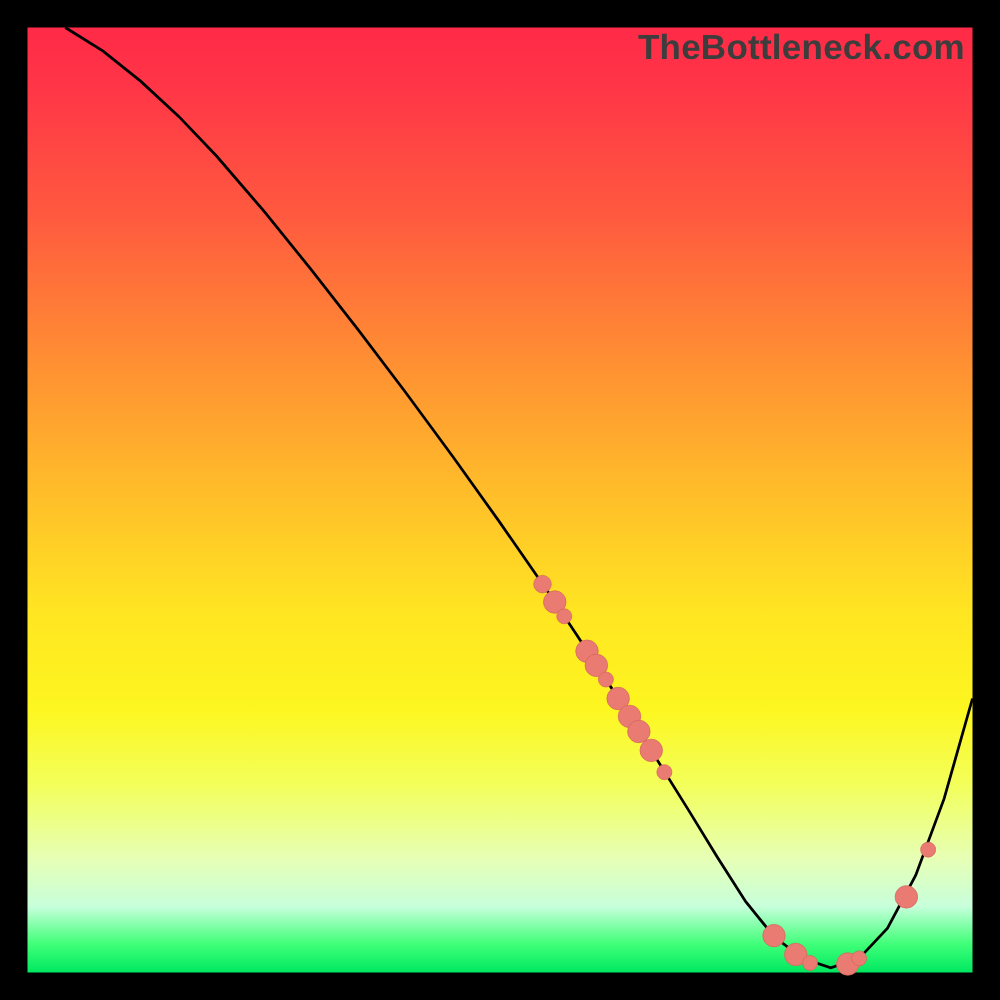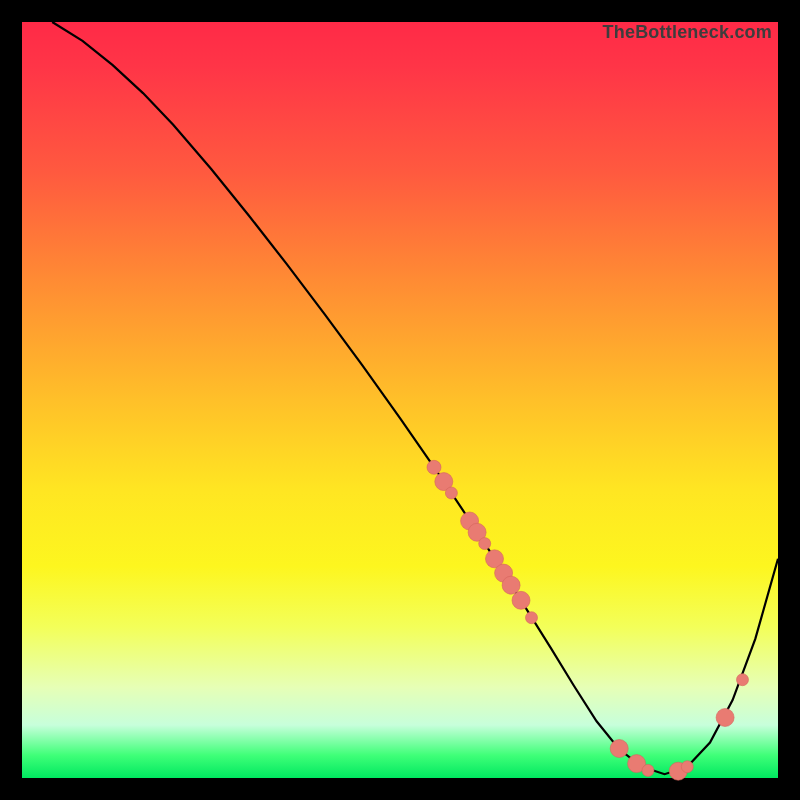--- a/index.html
+++ b/index.html
@@ -31,21 +31,21 @@
       #c7ffdb 93%,
       #3fff78 97%,
       #00e860 100%
     );
   }
   .watermark {
     position: absolute;
     top: 0px;
     right: 6px;
     color: #3d3d3d;
-    font-size: 18px;
+    font-size: 28px;
     font-weight: 600;
     letter-spacing: 0.2px;
     user-select: none;
   }
   svg.plot {
     position: absolute;
     left: 0;
     top: 0;
     width: 756px;
     height: 756px;

